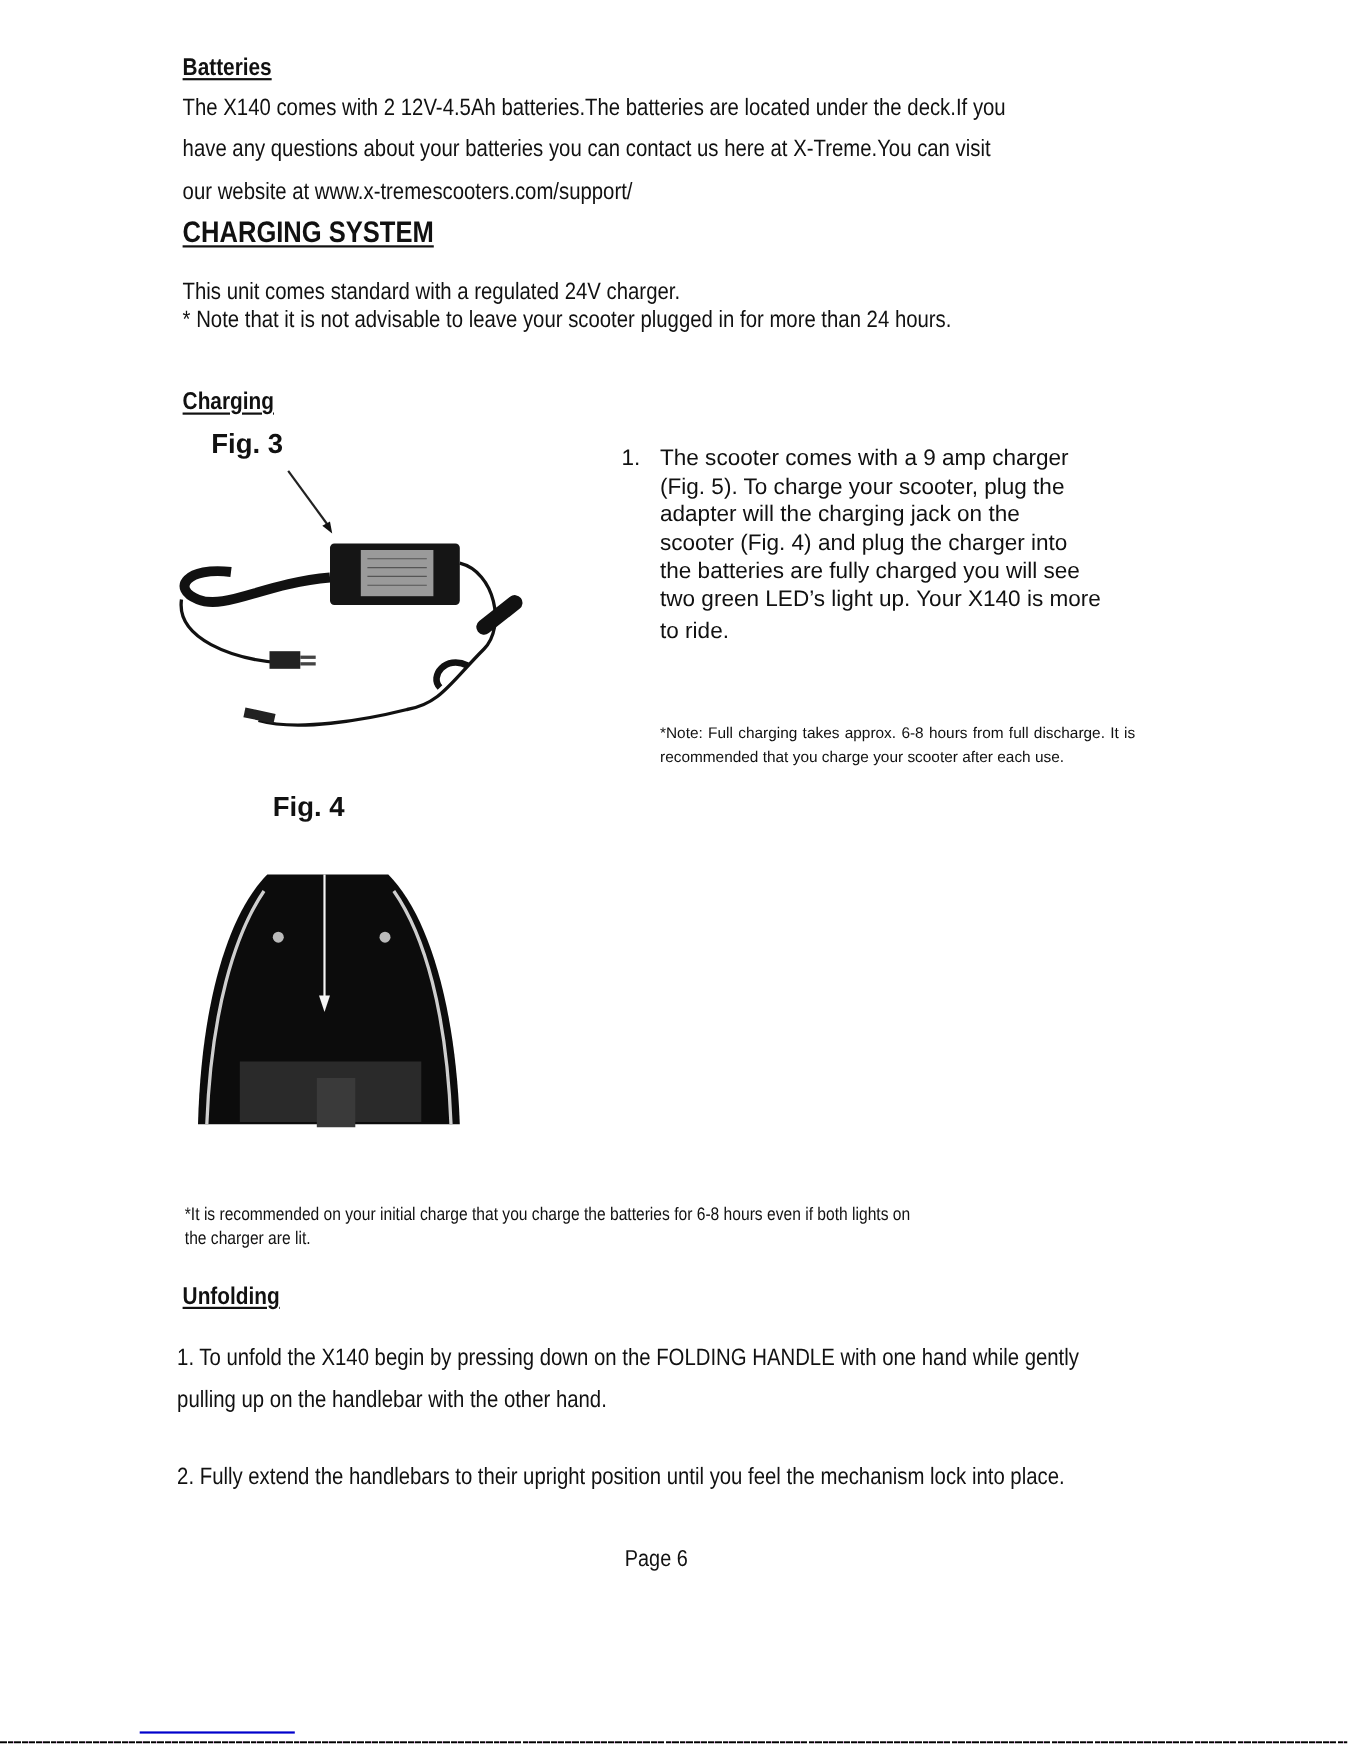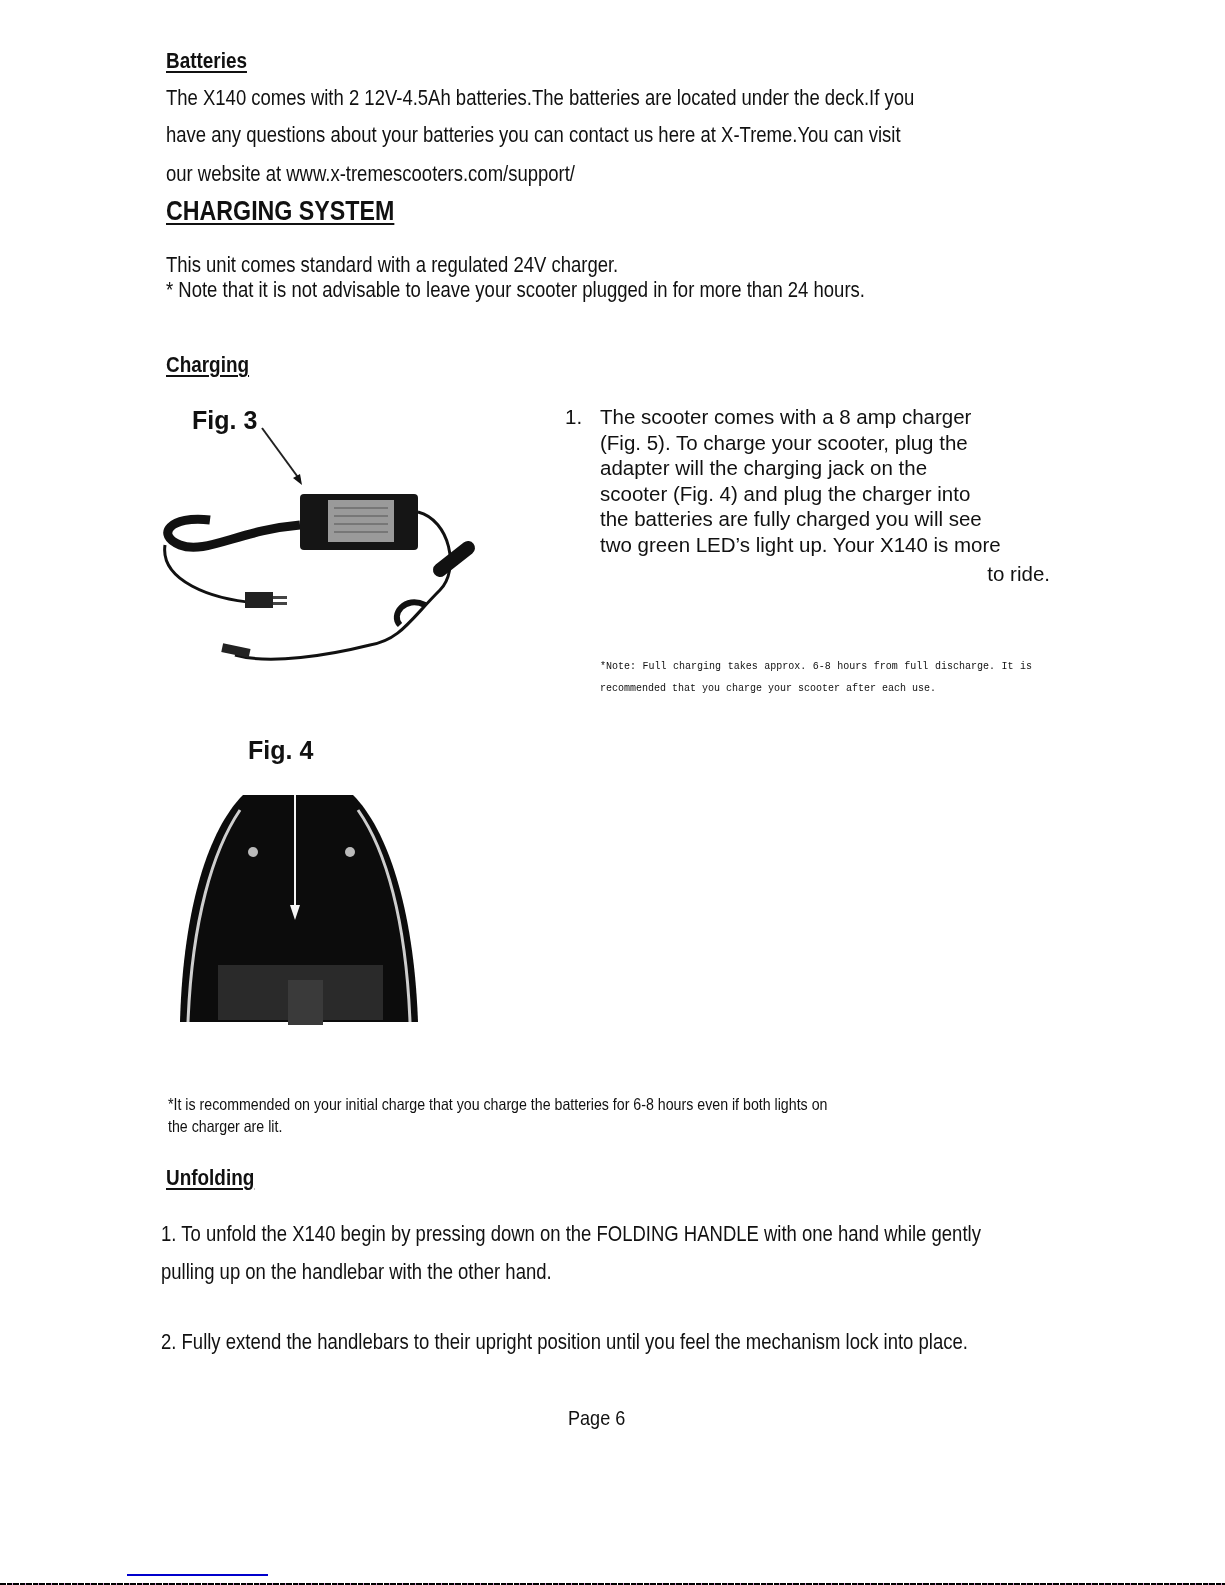--- a/index.html
+++ b/index.html
@@ -4,23 +4,23 @@
 <style>
   html, body { margin:0; padding:0; background:#ffffff; }
   body { width:1225px; height:1585px; position:relative; overflow:hidden;
          font-family:"Liberation Sans", sans-serif; color:#111; }
   .abs { position:absolute; }
   .nar { font-family:"Liberation Sans", sans-serif; transform-origin:left top; transform:scaleX(0.86); white-space:nowrap; }
   .u { text-decoration:underline; text-underline-offset:3px; }
   .h-small { font-weight:bold; font-size:22px; }
   .h-big { font-weight:bold; font-size:27px; }
   .body20 { font-size:21.5px; }
-  .fig-label { font-weight:bold; font-size:25px;margin-top:16px; }
+  .fig-label { font-weight:bold; font-size:25px; }
   .step-text { font-size:20.5px; line-height:25.6px; }
-  .note-small { font-size:10px; line-height:21.5px; text-align:justify;font-family:Liberation Mono, monospace; }
+  .note-small { font-size:14px; line-height:21.5px; text-align:justify; }
   .footnote { font-size:16.5px; line-height:22px; }
   .page-num { font-size:21px; }
   .blue-line { background:#0000cc; height:2px; }
   .dot-line { height:2px; background:repeating-linear-gradient(90deg,#000 0 6px,#fff 6px 7px,#000 7px 12px,#c9c 12px 13px); }
 </style>
 </head>
 <body>
 
 <div class="abs nar h-small u" style="left:166px;top:48px;">Batteries</div>
 <div class="abs nar body20" style="left:166px;top:86px;">The X140 comes with 2 12V-4.5Ah batteries.The batteries are located under the deck.If you</div>
@@ -52,27 +52,27 @@
       <line x1="184" y1="112" x2="238" y2="112"></line>
   </g>
   <path d="M268,92 C300,100 310,150 290,170 C260,200 250,220 220,225 C180,235 120,245 85,235" stroke="#111" stroke-width="3" fill="none"></path>
   <path d="M290,150 L318,128" stroke="#111" stroke-width="14" stroke-linecap="round"></path>
   <path d="M250,205 C240,195 255,175 275,185" stroke="#111" stroke-width="6" fill="none"></path>
   <rect x="72" y="226" width="28" height="9" fill="#222" transform="rotate(12 86 230)"></rect>
 </svg>
 
 <div class="abs step-text" style="left:565px;top:404px;">1.</div>
 <div class="abs step-text" style="left:600px;top:404px;width:450px;">
-  <div>The scooter comes with a 8 amp charger</div>
+  <div>The scooter comes with a 9 amp charger</div>
   <div>(Fig. 5). To charge your scooter, plug the</div>
   <div>adapter will the charging jack on the</div>
   <div>scooter (Fig. 4) and plug the charger into</div>
   <div>the batteries are fully charged you will see</div>
   <div>two green LED’s light up. Your X140 is more</div>
-  <div style="margin-top:3px;text-align:right;">to ride.</div>
+  <div style="margin-top:3px;">to ride.</div>
 </div>
 
 <div class="abs note-small" style="left:600px;top:656px;width:432px;">*Note: Full charging takes approx. 6-8 hours from full discharge. It is recommended that you charge your scooter after each use.</div>
 
 <div class="abs fig-label" style="left:248px;top:720px;">Fig. 4</div>
 <svg class="abs" style="left:178px;top:790px;" width="245" height="235" viewBox="0 0 245 235">
   <path d="M2,232 C5,120 30,40 65,5 L175,5 C210,40 236,120 240,232 Z" fill="#0c0c0c"></path>
   <path d="M10,232 C14,130 35,60 62,20" stroke="#cfcfcf" stroke-width="3" fill="none"></path>
   <path d="M232,232 C228,130 208,60 180,20" stroke="#cfcfcf" stroke-width="3" fill="none"></path>
   <circle cx="75" cy="62" r="5" fill="#bbb"></circle>

